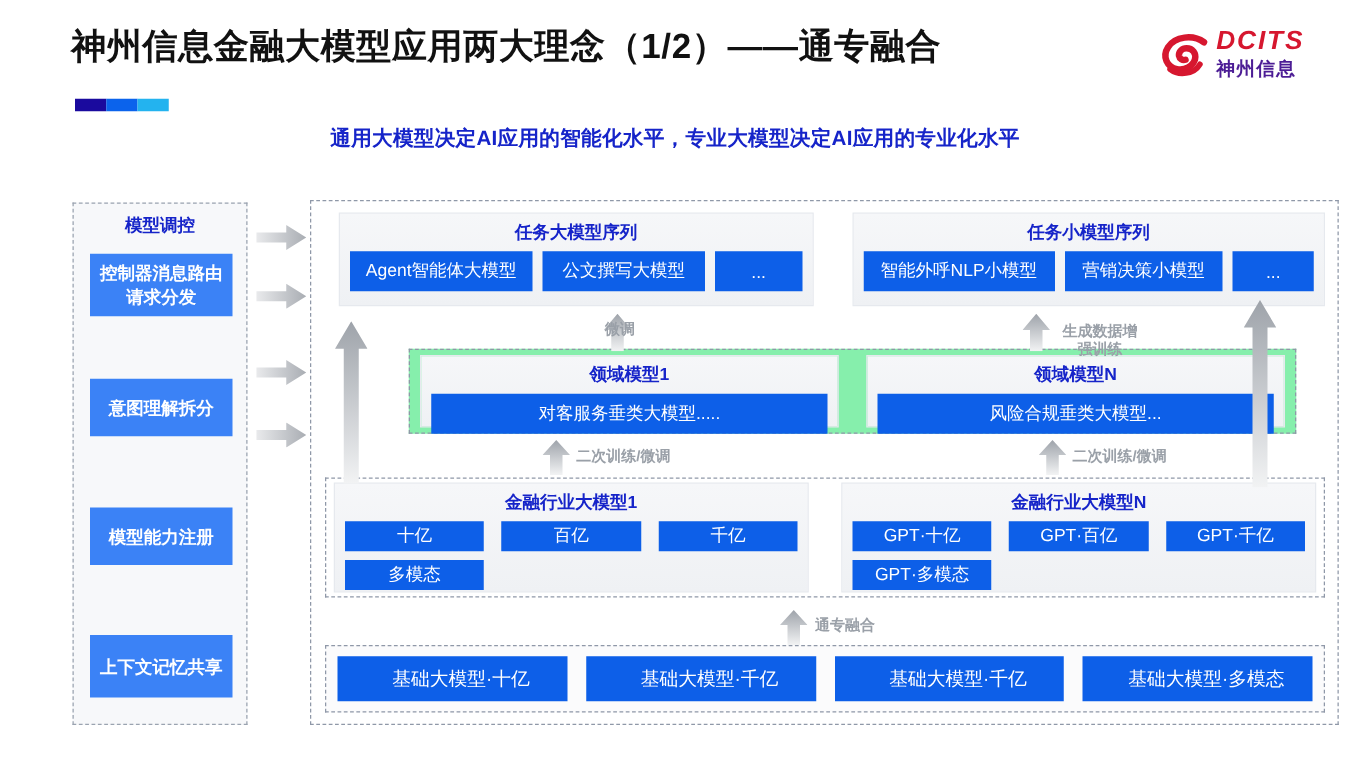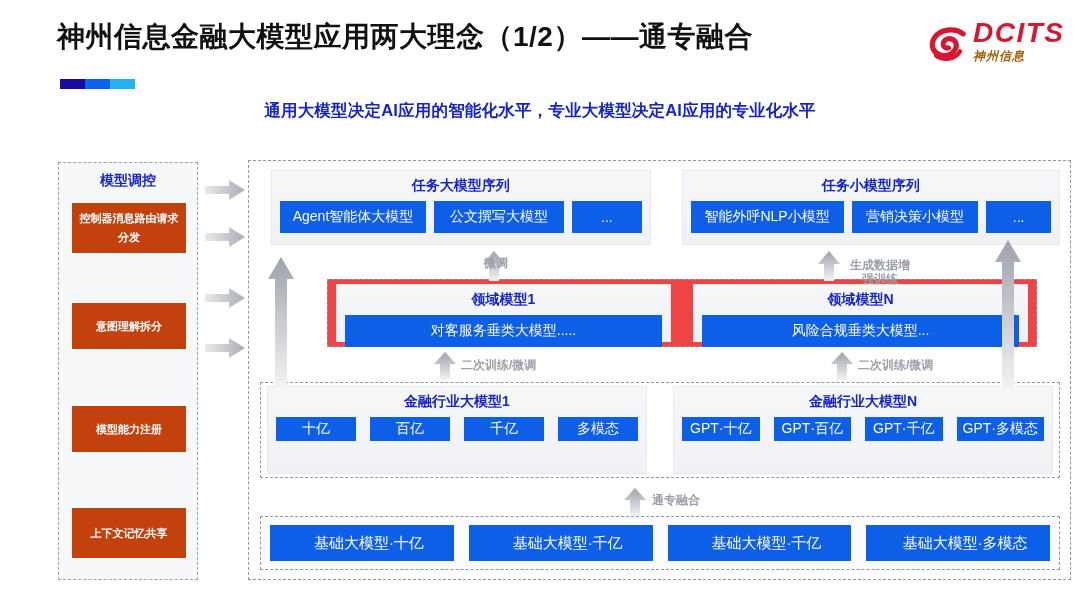--- a/index.html
+++ b/index.html
@@ -31,43 +31,43 @@
     text-align: center;
     font-size: 16.5px; font-weight: bold; color: #1624c9;
     letter-spacing: 0.2px;
   }
 
   
   .logo { position: absolute; right: 18px; top: 22px; width: 135px; height: 48px; }
   .logo-swirl { position: absolute; left: 0; top: 3px; width: 42px; height: 40px; }
   .logo-text { position: absolute; left: 46px; top: 0px; }
   .logo-en {
-    font-size: 28px; font-weight: bold; color: #d6172f;
+    font-size: 21px; font-weight: bold; color: #d6172f;
     letter-spacing: 1.5px; font-style: italic; line-height: 22px;
   }
   .logo-cn {
-    font-size: 12px; font-weight: bold; color: #a16207;
-    letter-spacing: 1px; line-height: 20px; margin-top: 2px; font-style: italic;
+    font-size: 15px; font-weight: bold; color: #4c1d95;
+    letter-spacing: 1px; line-height: 20px; margin-top: 2px;
   }
 
   
   .control-panel {
     position: absolute; left: 58px; top: 162px;
     width: 140px; height: 418px;
     border: 1px dashed #9aa3b0;
     background: #f7f8fa;
   }
   .control-title {
     margin-top: 9px; text-align: center;
     font-size: 14px; font-weight: bold; color: #1624c9;
   }
   .control-box {
     position: absolute; left: 13px; width: 114px;
-    background: #c2410c; color: #ffffff;
-    font-size: 11px; font-weight: bold;
+    background: #3b82f6; color: #ffffff;
+    font-size: 14px; font-weight: bold;
     display: flex; align-items: center; justify-content: center;
     text-align: center; line-height: 19px; padding: 0 4px;
   }
   .cb0 { top: 40px;  height: 50px; }
   .cb1 { top: 140px; height: 46px; }
   .cb2 { top: 243px; height: 46px; }
   .cb3 { top: 345px; height: 50px; }
 
   
   .harrow { position: absolute; width: 40px; height: 20px; }
@@ -97,35 +97,35 @@
     height: 32px; display:flex; align-items:center; justify-content:center;
     text-align:center; padding: 0 6px; white-space: nowrap;
   }
   .task-left  { width: 385px; }
   .task-right { width: 384px; }
 
   
   .domain-row {
     position: absolute; left: 78px; top: 118px;
     width: 710px; height: 68px;
-    border: 1px dashed #8f98a8; background:#ef4444;
+    border: 1px dashed #8f98a8; background:#86efac;
     display: flex; gap: 22px; padding: 4px 8px;
   }
   .domain-panel { flex: 1; }
   .domain-chip { width: 100%; }
 
   
   .industry-row {
     position: absolute; left: 11px; top: 221px;
     width: 800px; height: 96px;
     border: 1px dashed #8f98a8; background:#ffffff;
     display: flex; gap: 26px; padding: 3px 6px;
   }
   .industry-panel { flex: 1; }
-  .grid2 { display: grid; grid-template-columns: 1fr 1fr 1fr 1fr; gap: 7px 14px; }
+  .grid2 { display: grid; grid-template-columns: 1fr 1fr 1fr; gap: 7px 14px; }
   .grid2 .chip { height: 24px; font-size: 14px; }
 
   
   .base-row {
     position: absolute; left: 11px; top: 355px;
     width: 800px; height: 54px;
     border: 1px dashed #8f98a8; background:#fbfbfc;
     display: flex; gap: 15px; align-items: center; padding: 0 9px;
   }
   .base-row .chip { flex: 1; height: 36px; font-size: 15px; padding-left: 20px; }

